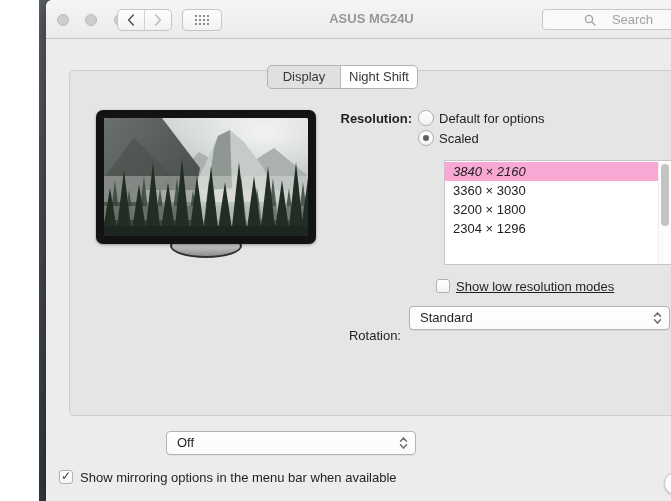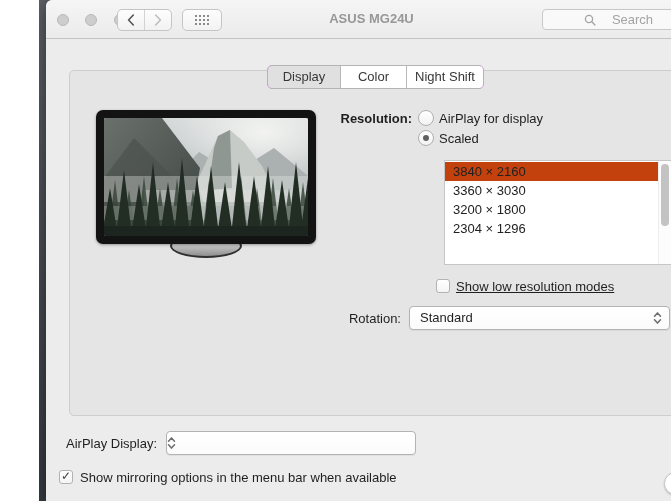--- a/index.html
+++ b/index.html
@@ -97,21 +97,21 @@
   .radio.on .dot{display:block;}
   .listbox{
     position:absolute;left:398px;top:160px;width:228px;height:105px;box-sizing:border-box;
     background:#fff;border:1px solid #c6c6c6;overflow:hidden;
   }
   .list-rows{position:absolute;left:0;top:1px;width:214px;}
   .list-row{
     height:19px;line-height:19px;padding-left:8px;font-size:13px;color:#222;
     white-space:nowrap;
   }
-  .list-row.selected{background:#c2410c;}
+  .list-row.selected{background:#f9a8d4;font-style:italic;}
   .scrollbar{
     position:absolute;right:0;top:0;width:13px;height:103px;background:#fcfcfc;
     border-left:1px solid #ededed;box-sizing:border-box;
   }
   .thumb{position:absolute;right:2px;top:3px;width:8px;height:62px;border-radius:4px;background:#c3c3c3;}
   .checkbox{
     position:absolute;width:14px;height:14px;box-sizing:border-box;border-radius:3px;
     background:linear-gradient(180deg,#ffffff,#f4f4f4);border:1px solid #b2b2b2;
     display:flex;align-items:center;justify-content:center;
     font-size:12px;color:#3f3f3f;line-height:12px;
@@ -167,21 +167,20 @@
             <path d="M7.8 7.8 L11 11" stroke="#a3a3a3" stroke-width="1.3" stroke-linecap="round"></path>
           </svg>
         <span>Search</span>
       </div>
     </div>
 
     <div class="pane"></div>
 
     <div class="tabs">
       <div class="tab t1 selected">Display</div>
-      <div class="tab t2">Color</div>
       <div class="tab t3">Night Shift</div>
     </div>
 
     <div class="stand"></div>
     <div class="bezel">
       <div class="screen">
         <svg viewBox="0 0 204 118" preserveAspectRatio="none">
           <defs>
             <linearGradient id="sky" x1="0" y1="0" x2="0" y2="1">
               <stop offset="0" stop-color="#d4d8d8"></stop>
@@ -246,21 +245,21 @@
             <path d="M196,118 L204,60 L212,118 Z"></path>
           </g>
           <rect x="0" y="108" width="204" height="10" fill="#1c2520"></rect>
         </svg>
       </div>
     </div>
 
     <div class="lbl r" style="left:216px;top:111px;width:150px;font-weight:bold;">Resolution:</div>
 
     <div class="radio" style="left:372px;top:110px;"></div>
-    <div class="lbl" style="left:393px;top:111px;">AirPlay for display</div>
+    <div class="lbl" style="left:393px;top:111px;">Default for options</div>
 
     <div class="radio on" style="left:372px;top:130px;">
         <div class="dot"></div>
       </div>
     <div class="lbl" style="left:393px;top:131px;">Scaled</div>
 
     <div class="listbox">
       <div class="list-rows">
           <div class="list-row selected">3840 × 2160</div>
           <div class="list-row">3360 × 3030</div>
@@ -268,33 +267,33 @@
           <div class="list-row">2304 × 1296</div>
         </div>
       <div class="scrollbar">
         <div class="thumb"></div>
       </div>
     </div>
 
     <div class="checkbox" style="left:390px;top:279px;"></div>
     <div class="lbl" style="left:410px;top:279px;text-decoration:underline;">Show low resolution modes</div>
 
-    <div class="lbl r" style="left:205px;top:311px;width:150px;">Rotation:</div>
+    <div class="lbl r" style="left:205px;top:328px;width:150px;">Rotation:</div>
     <div class="dropdown" style="left:363px;top:306px;width:261px;gap:33px;">
       <span class="val">Standard</span>
       <span class="chev">
         <svg width="9" height="14" viewBox="0 0 9 14">
             <path d="M1.5 5.2 L4.5 1.9 L7.5 5.2" stroke="#6d6d6d" stroke-width="1.5" fill="none" stroke-linecap="round" stroke-linejoin="round"></path>
             <path d="M1.5 8.8 L4.5 12.1 L7.5 8.8" stroke="#6d6d6d" stroke-width="1.5" fill="none" stroke-linecap="round" stroke-linejoin="round"></path>
           </svg>
       </span>
     </div>
 
-    <div class="lbl" style="left:20px;top:436px;">AirPlay Display:</div>
     <div class="dropdown" style="left:120px;top:431px;width:250px;">
+      <span class="val">Off</span>
       <span class="chev">
         <svg width="9" height="14" viewBox="0 0 9 14">
             <path d="M1.5 5.2 L4.5 1.9 L7.5 5.2" stroke="#6d6d6d" stroke-width="1.5" fill="none" stroke-linecap="round" stroke-linejoin="round"></path>
             <path d="M1.5 8.8 L4.5 12.1 L7.5 8.8" stroke="#6d6d6d" stroke-width="1.5" fill="none" stroke-linecap="round" stroke-linejoin="round"></path>
           </svg>
       </span>
     </div>
 
     <div class="checkbox on" style="left:13px;top:470px;">
         <span class="mark">✓</span>

